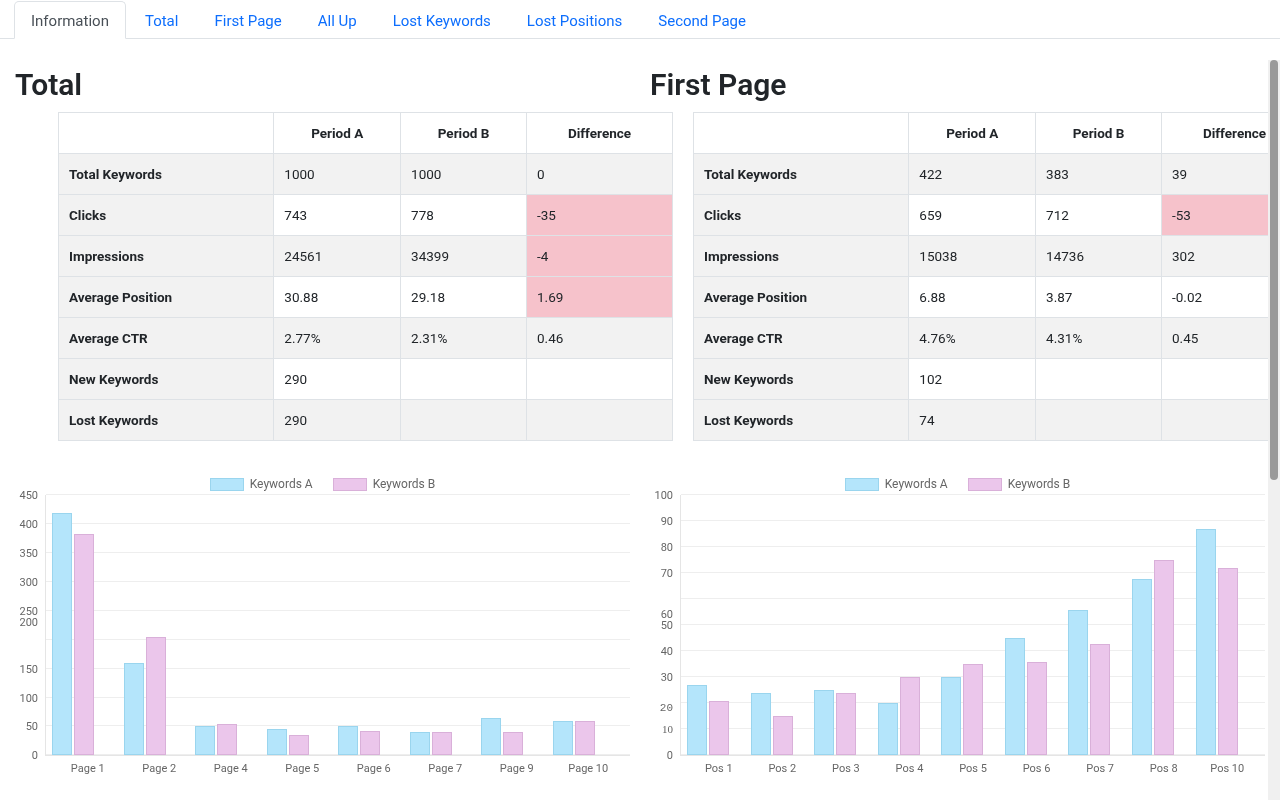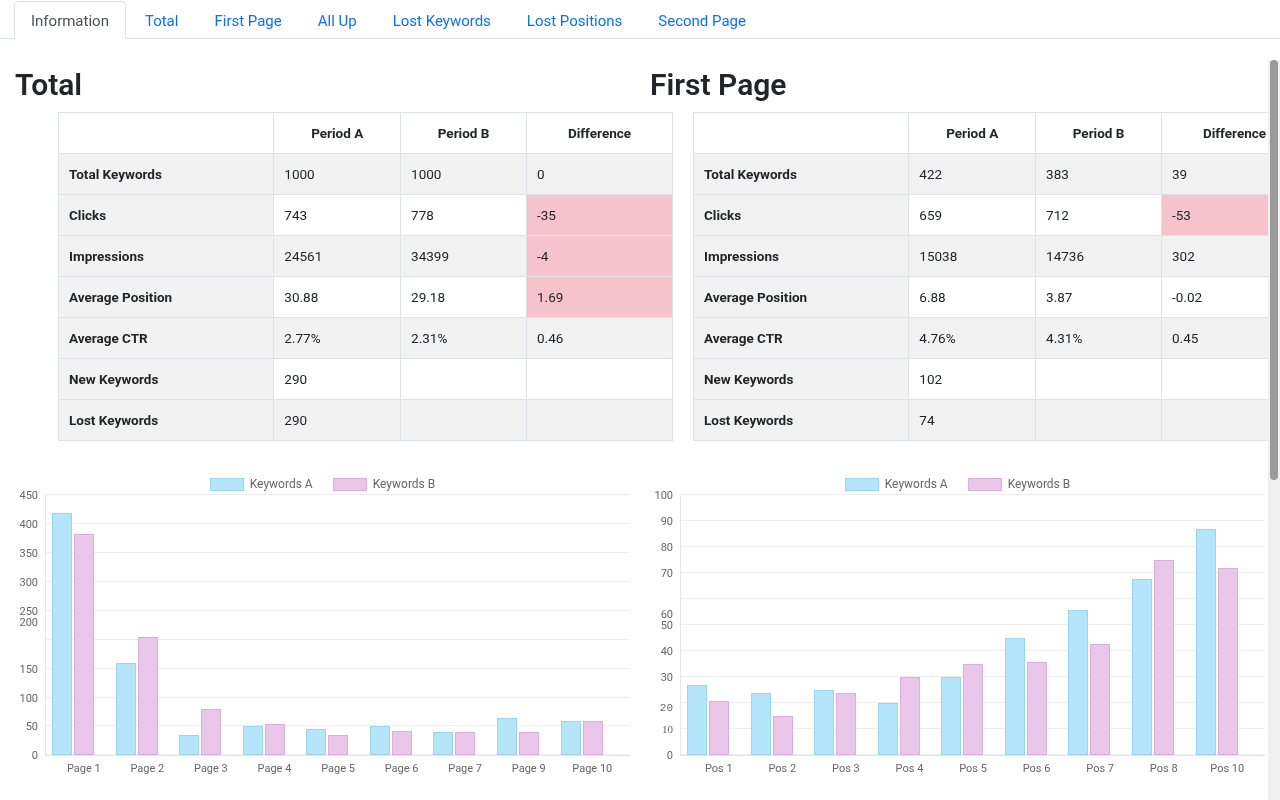--- a/index.html
+++ b/index.html
@@ -279,25 +279,20 @@
           <div class="plot">
             <div class="group">
               <div class="bar a" style="height: 242.667px;"></div>
               <div class="bar b" style="height: 221.289px;"></div>
               <div class="xlabel">Page 1</div>
             </div>
             <div class="group">
               <div class="bar a" style="height: 92.4444px;"></div>
               <div class="bar b" style="height: 118.444px;"></div>
               <div class="xlabel">Page 2</div>
-            </div>
-            <div class="group">
-              <div class="bar a" style="height: 20.2222px;"></div>
-              <div class="bar b" style="height: 46.2222px;"></div>
-              <div class="xlabel">Page 3</div>
             </div>
             <div class="group">
               <div class="bar a" style="height: 28.8889px;"></div>
               <div class="bar b" style="height: 31.7778px;"></div>
               <div class="xlabel">Page 4</div>
             </div>
             <div class="group">
               <div class="bar a" style="height: 26.5778px;"></div>
               <div class="bar b" style="height: 20.2222px;"></div>
               <div class="xlabel">Page 5</div>

